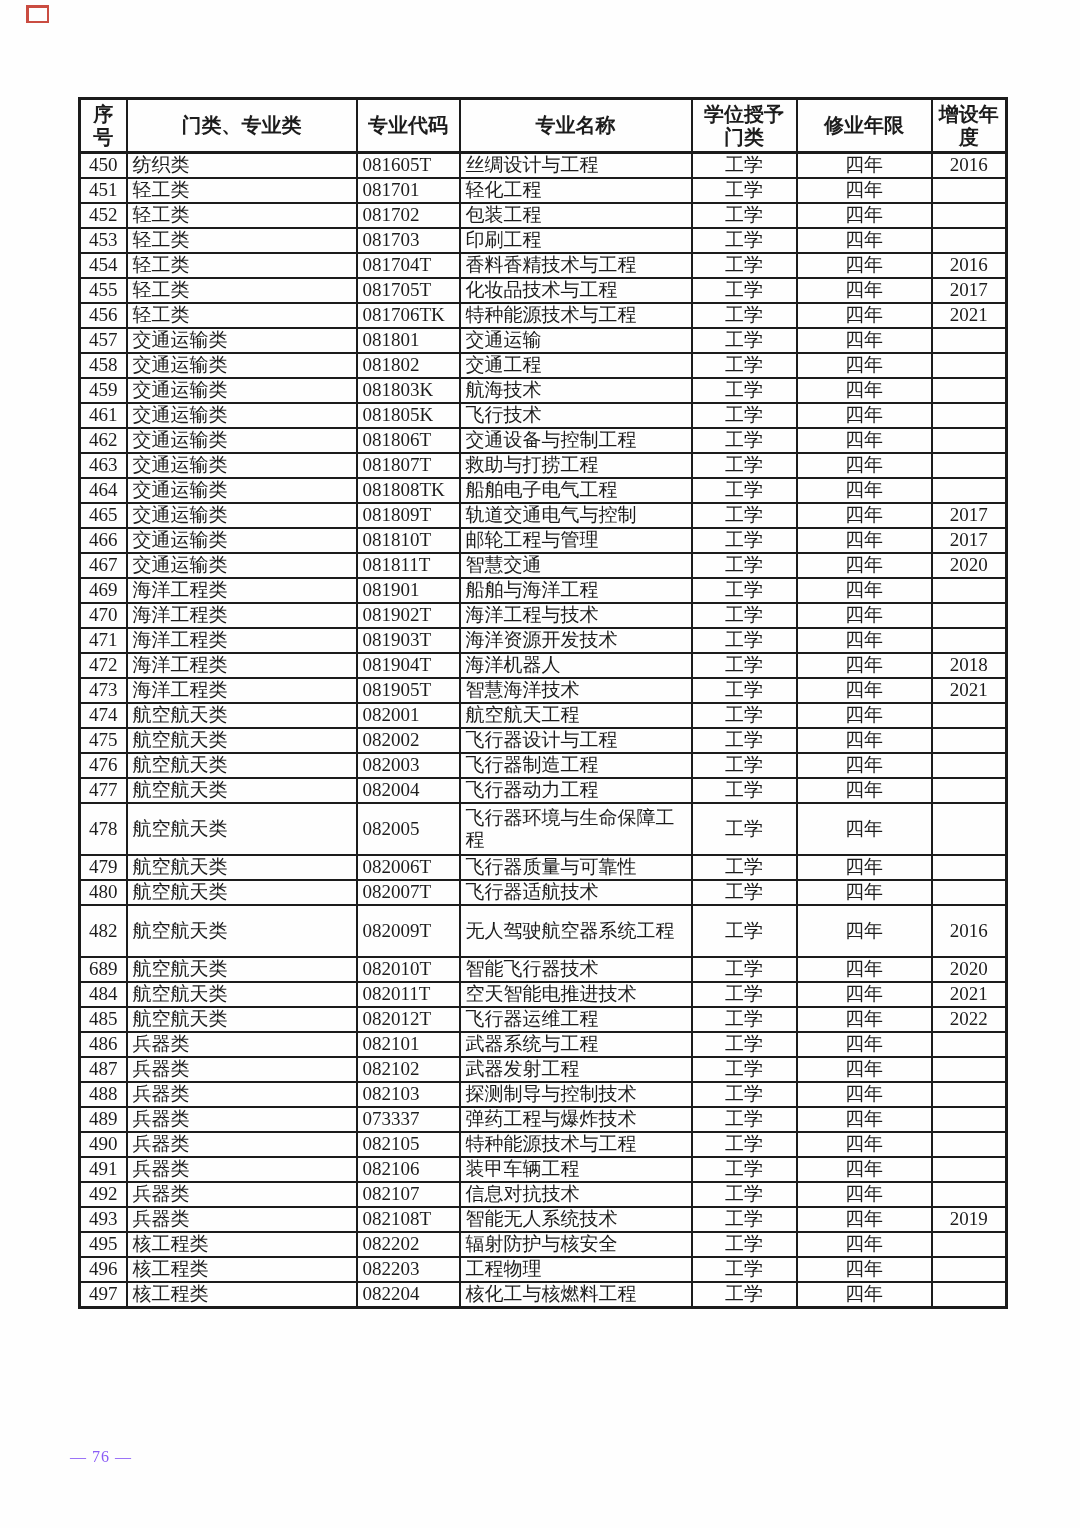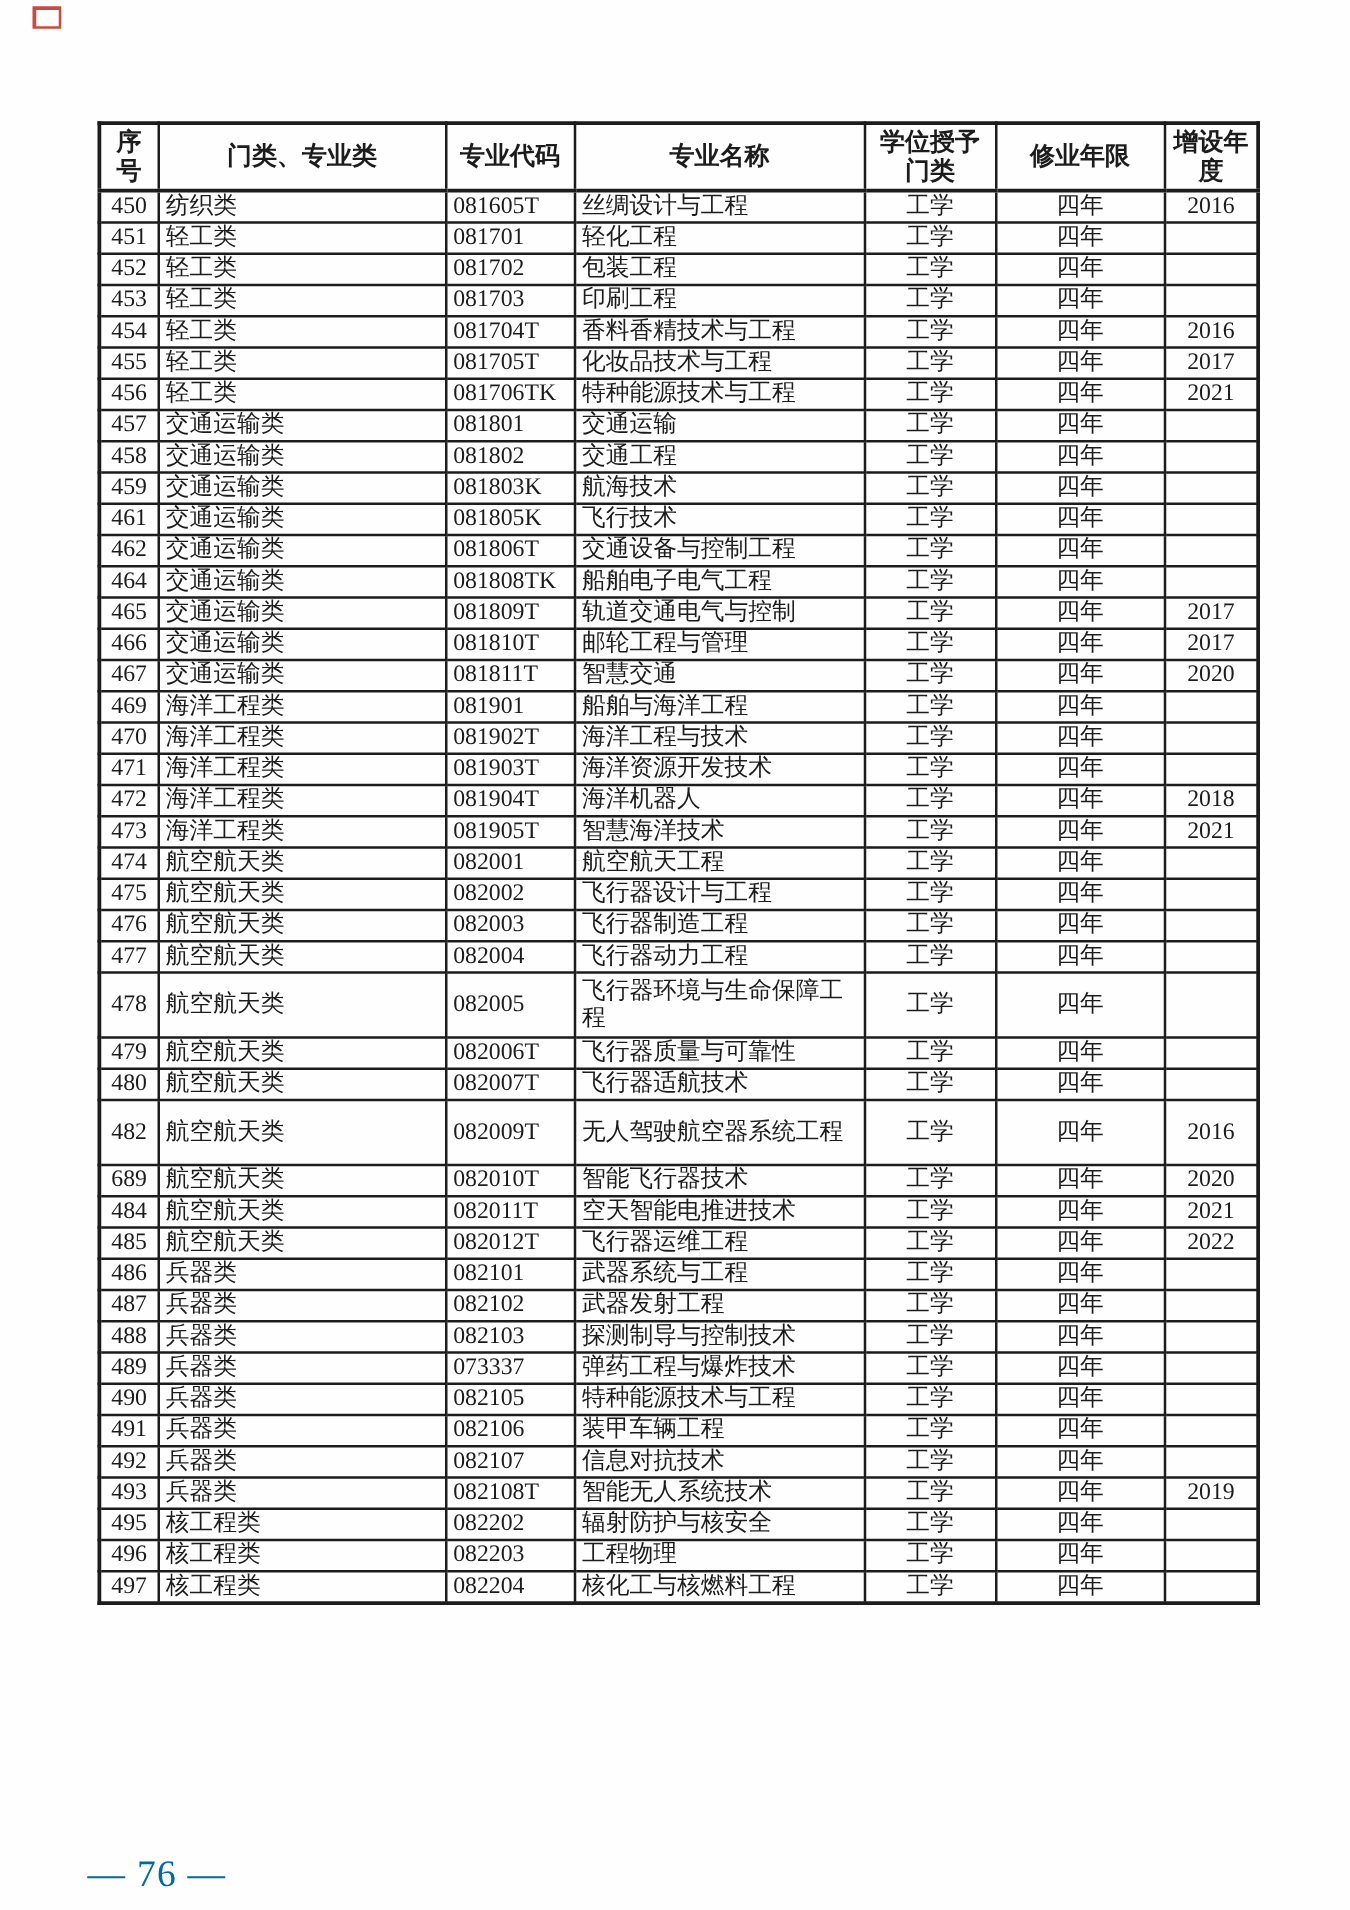--- a/index.html
+++ b/index.html
@@ -69,24 +69,23 @@
   .col-cat    { width: 230px; }
   .col-code   { width: 103px; }
   .col-name   { width: 232px; }
   .col-degree { width: 105px; }
   .col-years  { width: 135px; }
   .col-added  { width: 75px;  }
   .page-footer {
     position: absolute;
     left: 70px;
     top: 1448px;
-    font-size: 30px;
-    color: #0369a1;
+    font-size: 16px;
+    color: #8b5cf6;
     letter-spacing: 1px;
-    margin-top: 35px;
   }
 </style>
 </head>
 <body>
 
 <div class="red-mark"></div>
 
 <table class="major-table">
   <colgroup>
     <col class="col-no">
@@ -211,20 +210,29 @@
       <tr>
     <td class="center">462</td>
     <td>交通运输类</td>
     <td>081806T</td>
     <td>交通设备与控制工程</td>
     <td class="center">工学</td>
     <td class="center">四年</td>
     <td class="center"></td>
   </tr>
       <tr>
+    <td class="center">463</td>
+    <td>交通运输类</td>
+    <td>081807T</td>
+    <td>救助与打捞工程</td>
+    <td class="center">工学</td>
+    <td class="center">四年</td>
+    <td class="center"></td>
+  </tr>
+      <tr>
     <td class="center">464</td>
     <td>交通运输类</td>
     <td>081808TK</td>
     <td>船舶电子电气工程</td>
     <td class="center">工学</td>
     <td class="center">四年</td>
     <td class="center"></td>
   </tr>
       <tr>
     <td class="center">465</td>

